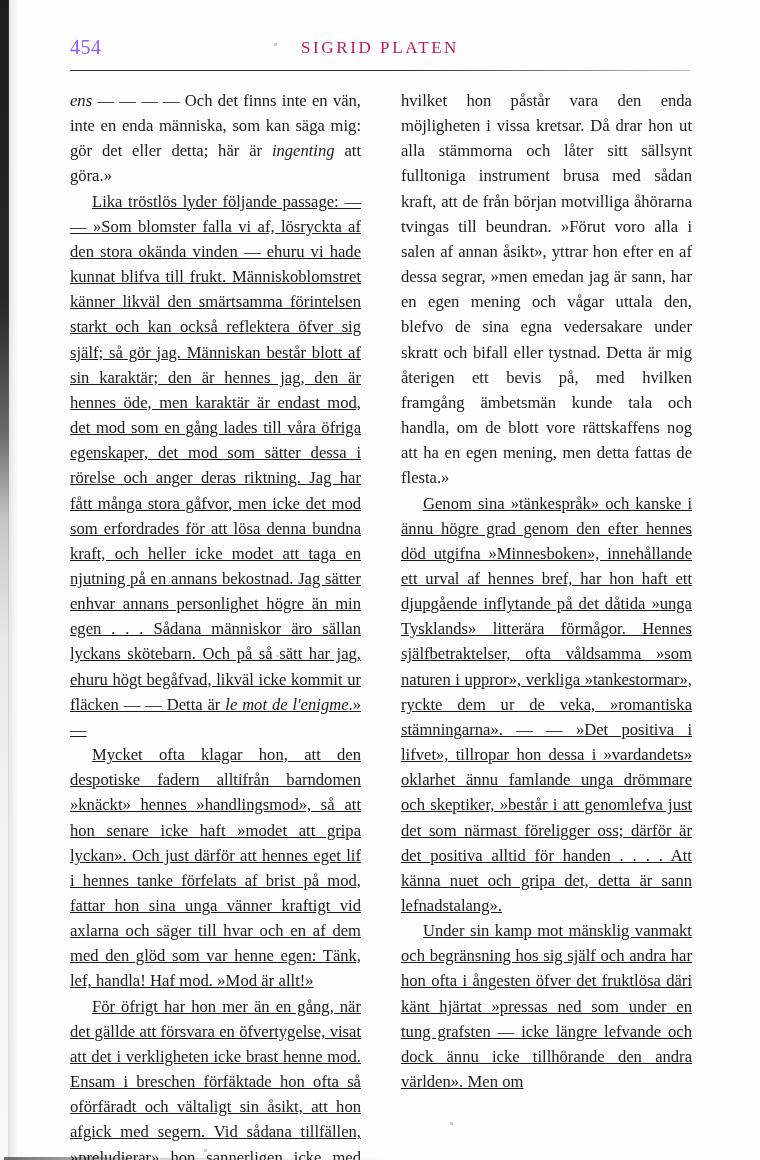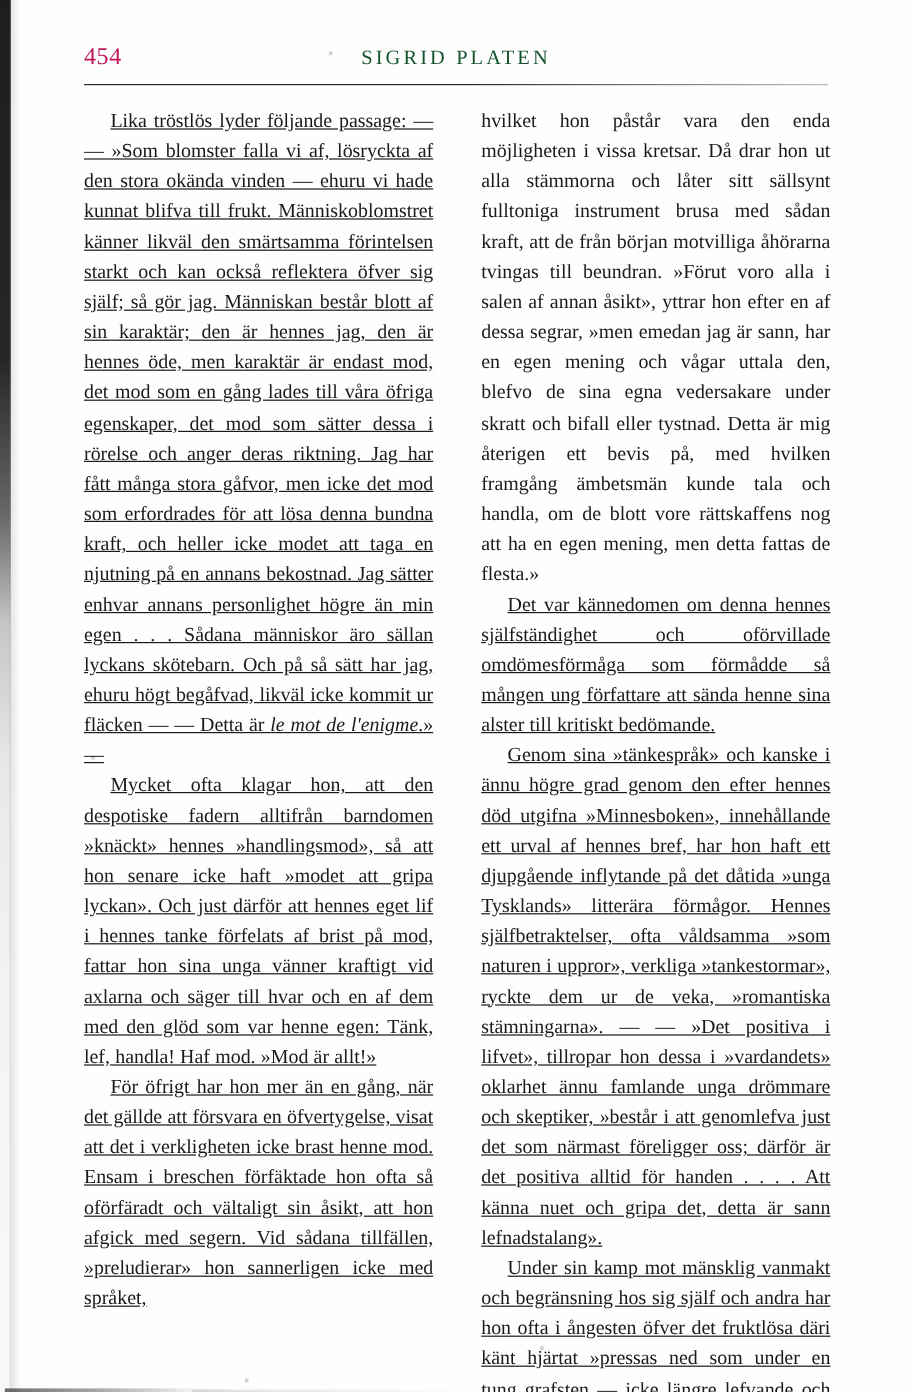--- a/index.html
+++ b/index.html
@@ -66,31 +66,31 @@
     top: 36px;
     width: 620px;
     height: 30px;
   }
   .folio {
     position: absolute;
     left: 0;
     top: 0;
     font-size: 20px;
     letter-spacing: 0.5px;
-    color: #be185d;
+    color: #8b5cf6;
   }
   .runhead {
     position: absolute;
     left: 0;
     top: 2px;
     width: 620px;
     text-align: center;
     font-size: 17px;
     letter-spacing: 2.6px;
-    color: #14532d;
+    color: #be185d;
   }
   .rule {
     position: absolute;
     left: 70px;
     top: 70px;
     width: 620px;
     height: 1px;
     background: linear-gradient(to right,
       #2a2a2a 0%, #2a2a2a 52%, #6a6a6a 72%, #9a9a9a 88%, #bdbdbd 100%);
   }
@@ -150,25 +150,25 @@
   <div class="speck" style="left:204px;top:1149px;width:3px;height:3px;"></div>
 
   <div class="header">
     <div class="folio">454</div>
     <div class="runhead">SIGRID PLATEN</div>
   </div>
   <div class="rule"></div>
 
   <div class="columns">
     <div class="col" id="col-left">
+        <p class="cont"><span class="it">ens</span><span> — — — — Och det finns inte en vän, inte en enda människa, som kan säga mig: gör det eller detta; här är </span><span class="it">ingenting</span><span> att göra.»</span></p>
         <p class="indent"><span>Lika tröstlös lyder följande passage: — — »Som blomster falla vi af, lösryckta af den stora okända vinden — ehuru vi hade kunnat blifva till frukt. Människoblomstret känner likväl den smärtsamma förintelsen starkt och kan också reflektera öfver sig själf; så gör jag. Människan består blott af sin karaktär; den är hennes jag, den är hennes öde, men karaktär är endast mod, det mod som en gång lades till våra öfriga egenskaper, det mod som sätter dessa i rörelse och anger deras riktning. Jag har fått många stora gåfvor, men icke det mod som erfordrades för att lösa denna bundna kraft, och heller icke modet att taga en njutning på en annans bekostnad. Jag sätter enhvar annans personlighet högre än min egen . . . Sådana människor äro sällan lyckans skötebarn. Och på så sätt har jag, ehuru högt begåfvad, likväl icke kommit ur fläcken — — Detta är </span><span class="it">le mot de l'enigme</span><span>.» —</span></p>
         <p class="indent"><span>Mycket ofta klagar hon, att den despotiske fadern alltifrån barndomen »knäckt» hennes »handlingsmod», så att hon senare icke haft »modet att gripa lyckan». Och just därför att hennes eget lif i hennes tanke förfelats af brist på mod, fattar hon sina unga vänner kraftigt vid axlarna och säger till hvar och en af dem med den glöd som var henne egen: Tänk, lef, handla! Haf mod. »Mod är allt!»</span></p>
         <p class="indent"><span>För öfrigt har hon mer än en gång, när det gällde att försvara en öfvertygelse, visat att det i verkligheten icke brast henne mod. Ensam i breschen förfäktade hon ofta så oförfäradt och vältaligt sin åsikt, att hon afgick med segern. Vid sådana tillfällen, »preludierar» hon sannerligen icke med språket,</span></p>
       </div>
     <div class="col" id="col-right">
         <p class="cont"><span>hvilket hon påstår vara den enda möjligheten i vissa kretsar. Då drar hon ut alla stämmorna och låter sitt sällsynt fulltoniga instrument brusa med sådan kraft, att de från början motvilliga åhörarna tvingas till beundran. »Förut voro alla i salen af annan åsikt», yttrar hon efter en af dessa segrar, »men emedan jag är sann, har en egen mening och vågar uttala den, blefvo de sina egna vedersakare under skratt och bifall eller tystnad. Detta är mig återigen ett bevis på, med hvilken framgång ämbetsmän kunde tala och handla, om de blott vore rättskaffens nog att ha en egen mening, men detta fattas de flesta.»</span></p>
-        <p class="indent"><span>Det var kännedomen om denna hennes själfständighet och oförvillade omdömesförmåga som förmådde så mången ung författare att sända henne sina alster till kritiskt bedömande.</span></p>
         <p class="indent"><span>Genom sina »tänkespråk» och kanske i ännu högre grad genom den efter hennes död utgifna »Minnesboken», innehållande ett urval af hennes bref, har hon haft ett djupgående inflytande på det dåtida »unga Tysklands» litterära förmågor. Hennes själfbetraktelser, ofta våldsamma »som naturen i uppror», verkliga »tankestormar», ryckte dem ur de veka, »romantiska stämningarna». — — »Det positiva i lifvet», tillropar hon dessa i »vardandets» oklarhet ännu famlande unga drömmare och skeptiker, »består i att genomlefva just det som närmast föreligger oss; därför är det positiva alltid för handen . . . . Att känna nuet och gripa det, detta är sann lefnadstalang».</span></p>
         <p class="indent"><span>Under sin kamp mot mänsklig vanmakt och begränsning hos sig själf och andra har hon ofta i ångesten öfver det fruktlösa däri känt hjärtat »pressas ned som under en tung grafsten — icke längre lefvande och dock ännu icke tillhörande den andra världen». Men om</span></p>
       </div>
   </div>
 
 </div>
 
 </body></html>

